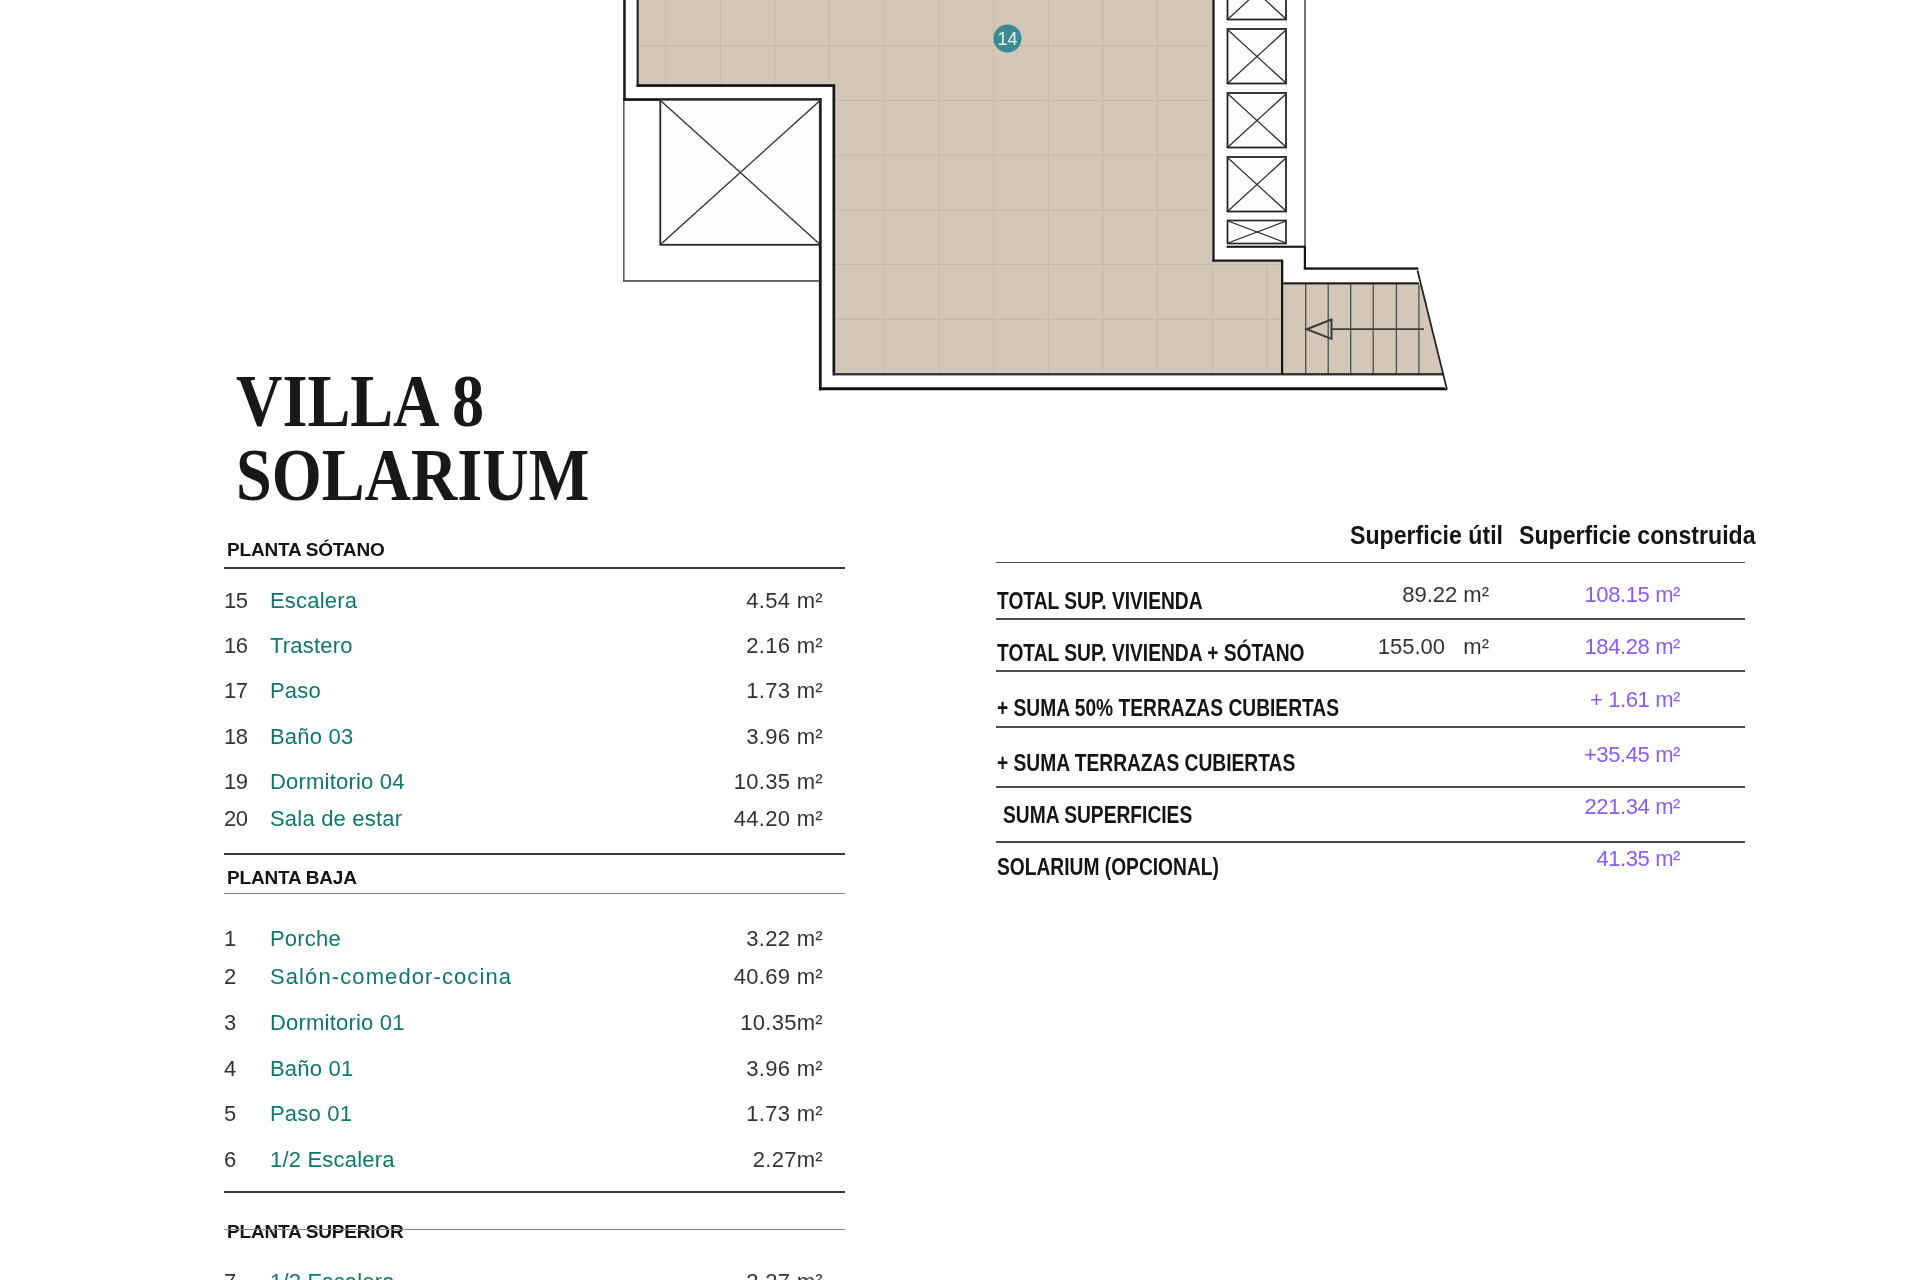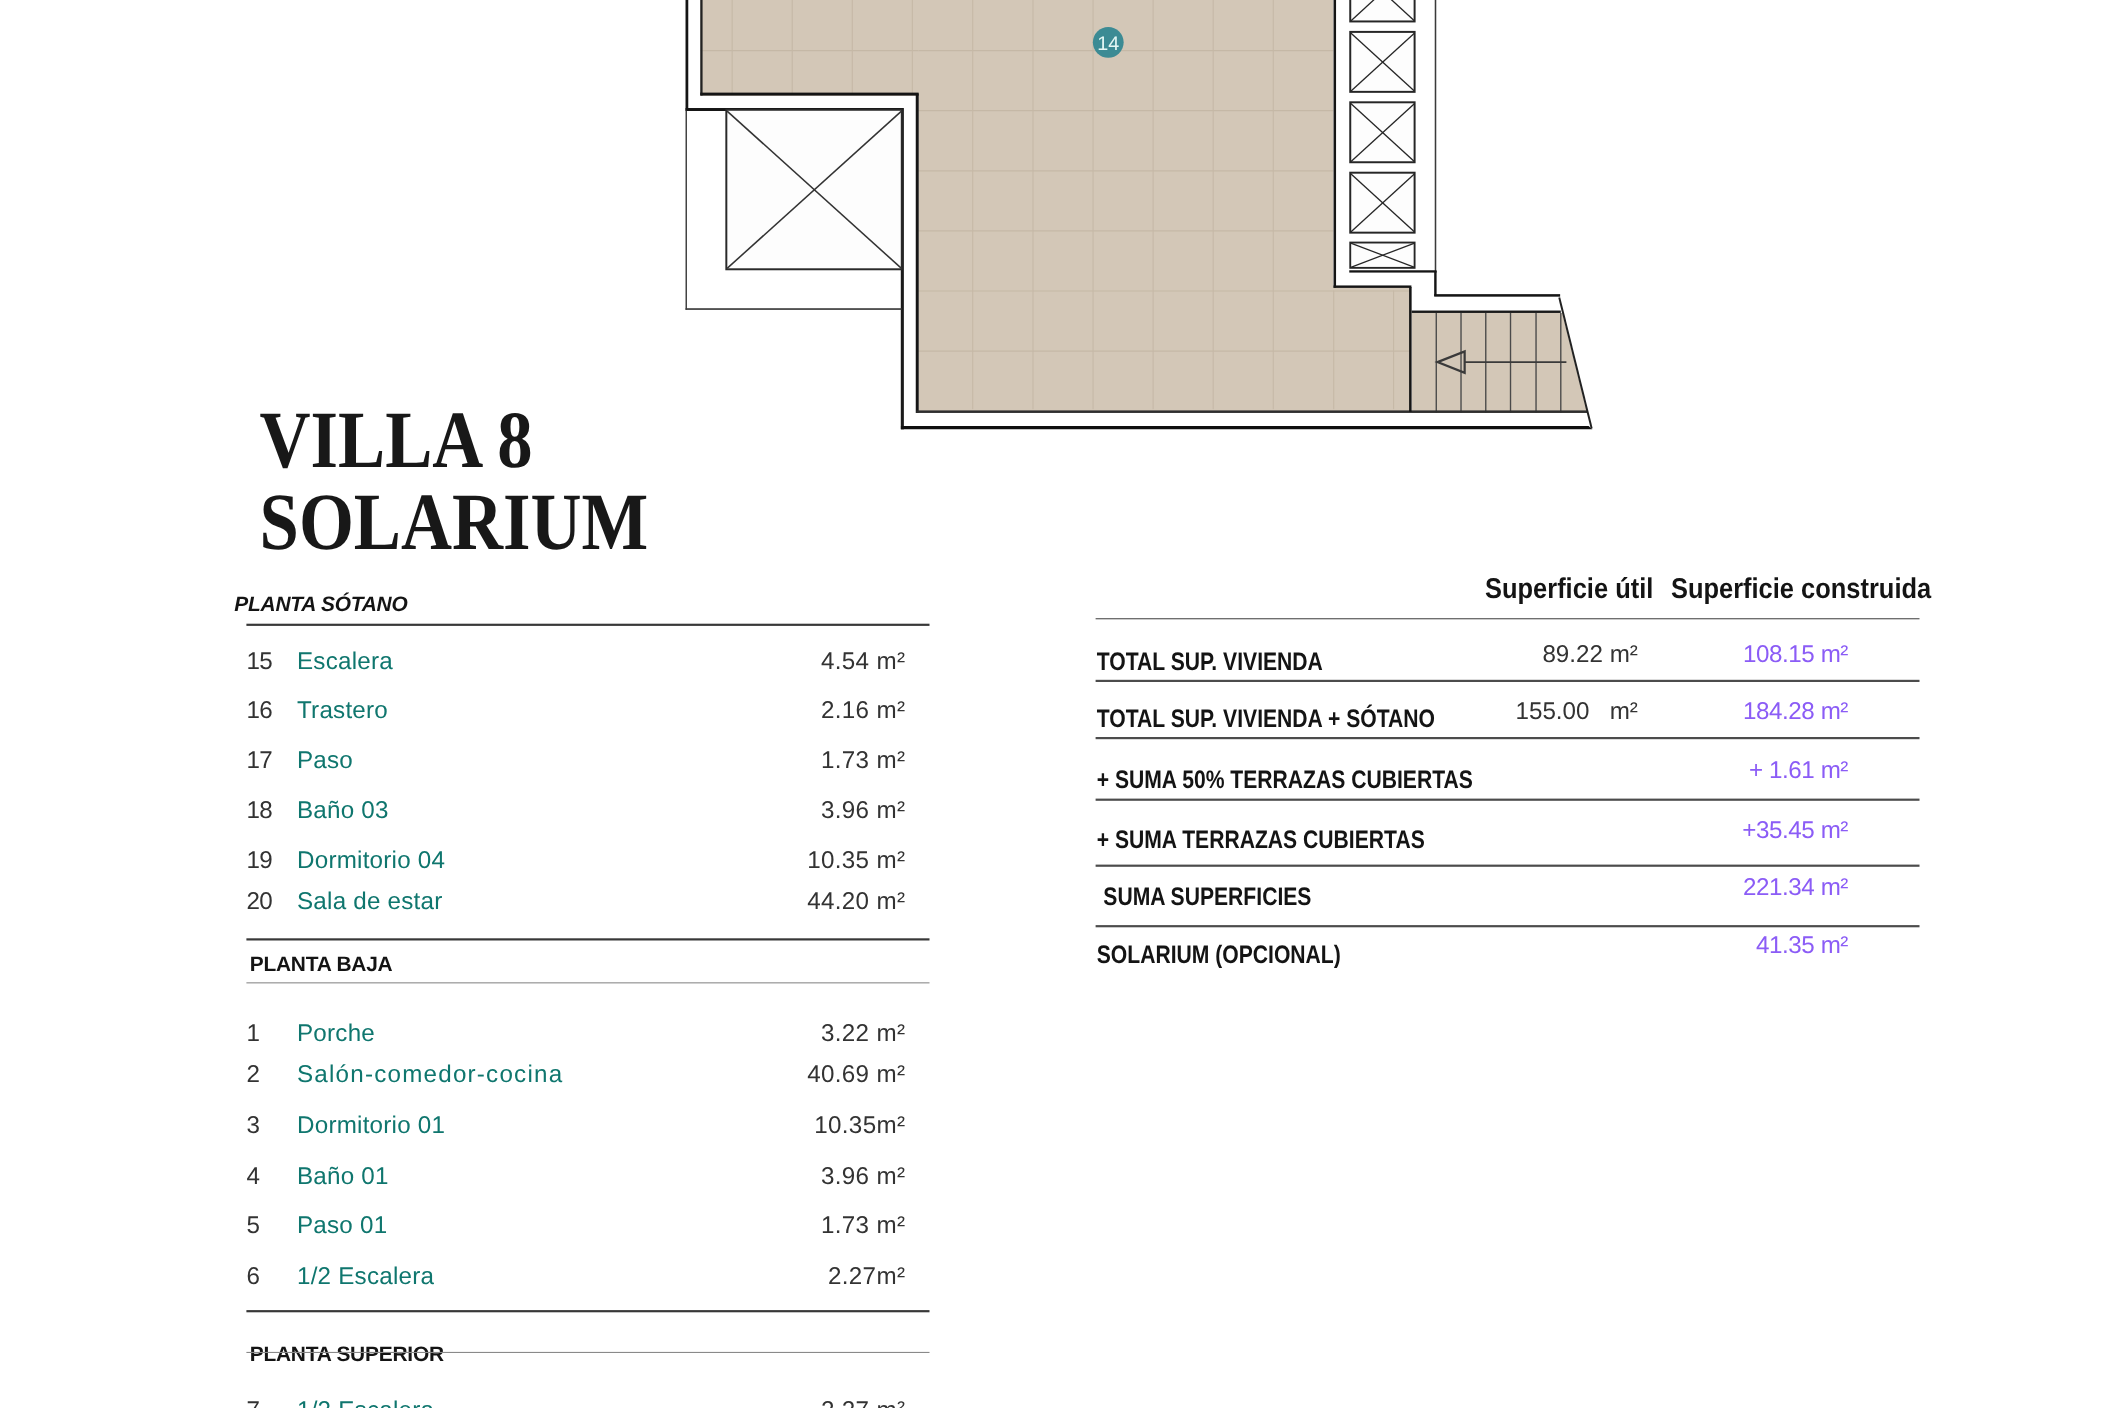--- a/index.html
+++ b/index.html
@@ -142,21 +142,21 @@
   </g>
 
   <g>
     <circle cx="1007.5" cy="38.5" r="14" fill="#3c8b94"></circle>
     <text x="1007.5" y="45" font-family="Liberation Sans,sans-serif" font-size="18" fill="#e4f7f4" text-anchor="middle">14</text>
   </g>
 </svg>
 
 <div class="title">VILLA 8<br>SOLARIUM</div>
 
-<div class="h1" style="left:213px;top:540px;font-style:italic;">PLANTA SÓTANO</div>
+<div class="h1" style="left:227px;top:540px;">PLANTA SÓTANO</div>
 
 <div class="rline" style="left:224px;top:567px;width:621px;"></div>
 
 <div class="row" style="top:588px;">
     <span class="num">15</span>
     <span class="nm">Escalera</span>
     <span class="val">4.54 m²</span>
   </div>
 
 <div class="row" style="top:633px;">

